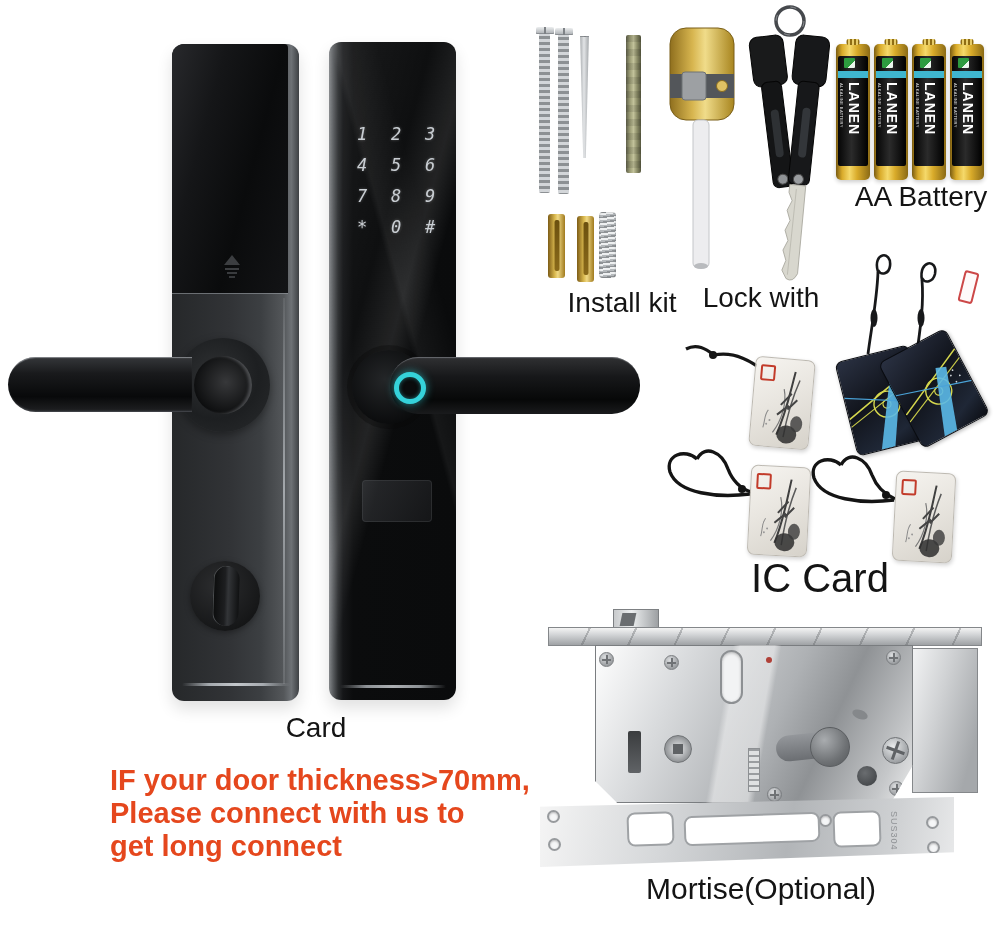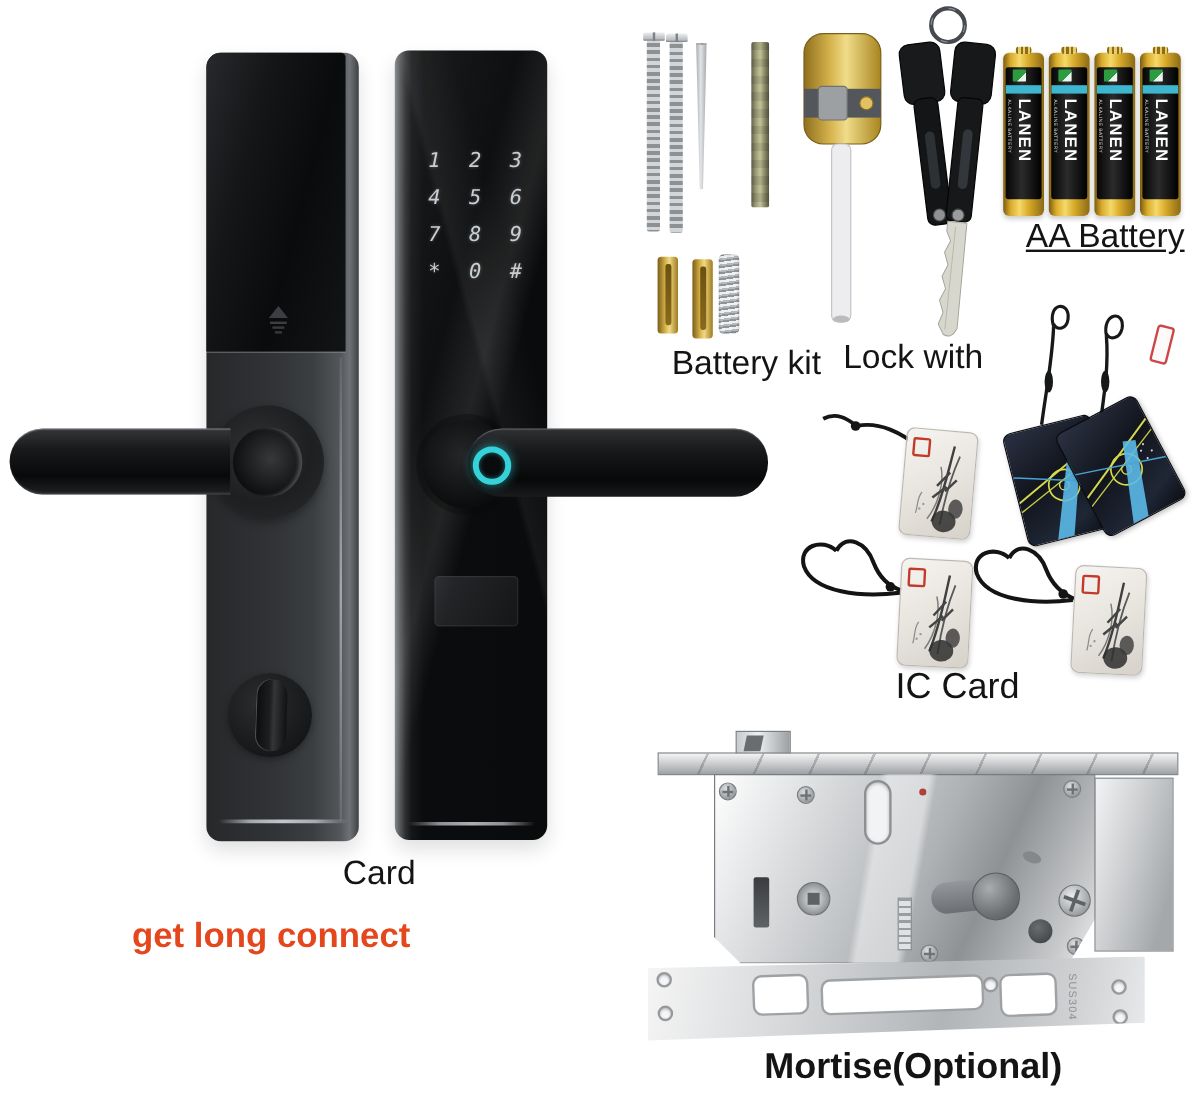--- a/index.html
+++ b/index.html
@@ -2,21 +2,21 @@
 <html><head>
 <meta charset="utf-8">
 <style>
   html,body{margin:0;padding:0;background:#fff;}
   #canvas{position:relative;width:1000px;height:925px;background:#ffffff;overflow:hidden;
           font-family:"Liberation Sans", sans-serif;}
   .abs{position:absolute;}
 
   
   .lbl{position:absolute;color:#141414;font-size:28px;white-space:nowrap;transform:translateX(-50%);}
-  .lbl-bold{font-weight:bold;text-align:right;}
+  .lbl-bold{font-weight:normal;text-align:right;}
   #warning{position:absolute;left:110px;top:764px;font-size:29px;font-weight:bold;line-height:33px;}
 
   
   .ll-body{left:172px;top:44px;width:127px;height:657px;border-radius:12px;
     background:linear-gradient(90deg,#26282a 0%,#313336 45%,#3c3f42 70%,#54575a 88%,#6e7276 94%,#3e4144 100%);
     box-shadow:0 8px 16px rgba(0,0,0,.12);}
   .ll-top{left:172px;top:44px;width:116px;height:249px;border-radius:12px 4px 0 0;
     background:linear-gradient(105deg,#28292c 0%,#151618 30%,#0a0b0c 62%,#131416 100%);
     box-shadow:0 1px 0 rgba(160,166,172,.55);}
   .ll-edge{left:283px;top:298px;width:2px;height:386px;
@@ -403,22 +403,24 @@
     <div class="sp-hole" style="left:279px;top:17px;"></div>
     <div class="sp-hole" style="left:386px;top:19px;"></div>
     <div class="sp-hole" style="left:387px;top:44px;"></div>
     <div class="sp-cut" style="left:87px;top:15px;width:47px;height:34px;"></div>
     <div class="sp-cut" style="left:144px;top:17px;width:136px;height:30px;"></div>
     <div class="sp-cut" style="left:293px;top:14px;width:48px;height:36px;"></div>
     <div class="sp-mark">SUS304</div>
   </div>
 
   <div class="lbl" style="left:316px;top:712px;">Card</div>
-  <div class="lbl" style="left:622px;top:287px;">Battery kit</div>
+  <div class="lbl" style="left:622px;top:287px;">Install kit</div>
   <div class="lbl" style="left:761px;top:282px;">Lock with</div>
-  <div class="lbl" style="left:921px;top:181px;text-decoration:underline;">AA Battery</div>
-  <div class="lbl" style="left:798px;top:556px;font-size:30px;">IC Card</div>
+  <div class="lbl" style="left:921px;top:181px;">AA Battery</div>
+  <div class="lbl" style="left:820px;top:556px;font-size:40px;">IC Card</div>
   <div class="lbl lbl-bold" style="left:761px;top:872px;font-size:30px;">Mortise(Optional)</div>
   <div id="warning" style="color:#e5471d;">
+    <span style="display:block;">IF your door thickness&gt;70mm,</span>
+    <span style="display:block;">Please connect with us to</span>
     <span style="display:block;">get long connect</span>
   </div>
 
 </div>
 
 </body></html>

